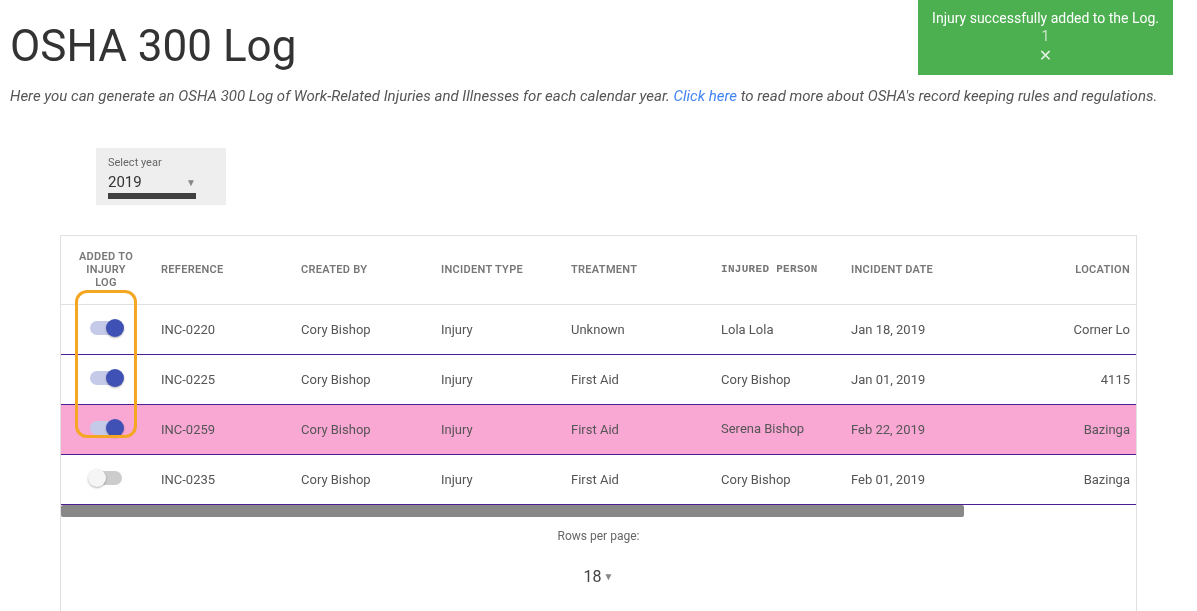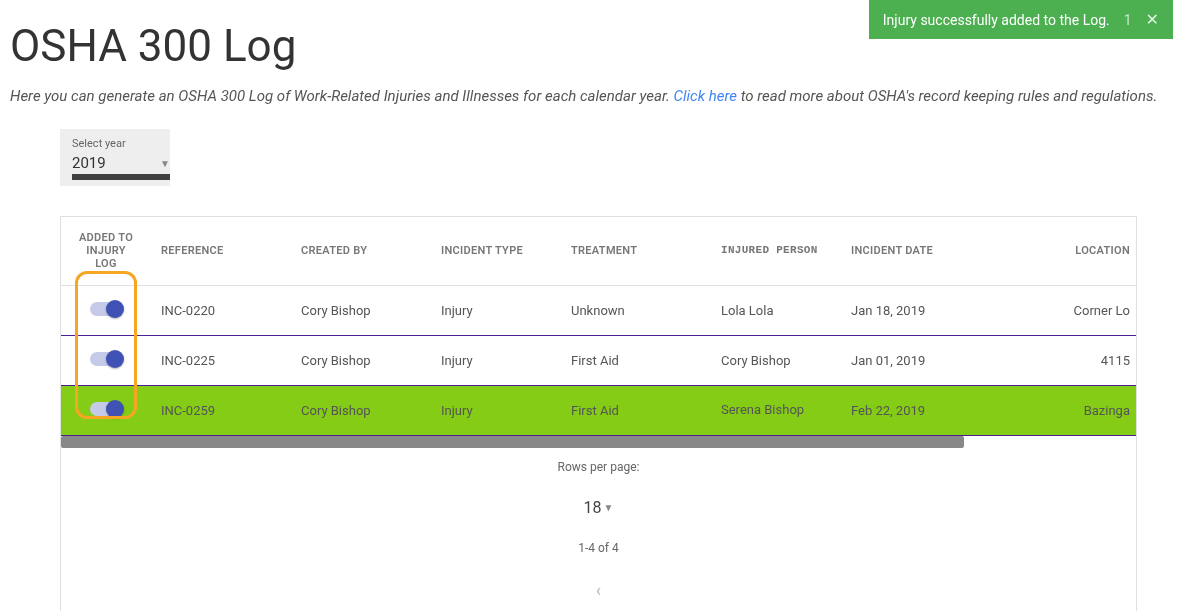--- a/index.html
+++ b/index.html
@@ -14,35 +14,36 @@
   h1 {
     font-size: 44px;
     font-weight: 400;
     color: #333;
     margin-bottom: 12px;
   }
   .subtitle {
     font-style: italic;
     font-size: 15px;
     color: #555;
-    margin-bottom: 21px;
+    margin-bottom: 40px;
     line-height: 1.6;
   }
   .subtitle a { color: #4285f4; text-decoration: none; }
   .controls {
     display: flex;
     justify-content: space-between;
     align-items: flex-start;
     padding: 0 50px;
     margin-bottom: 30px;
   }
   .year-select {
     background: #eee;
-    padding: 8px 0 6px 12px;
-    width: 110px;
+    padding: 8px 30px 6px 12px;
+    width: 130px;
+    margin-left: 36px;
   }
   .year-select .label {
     font-size: 11px;
     color: #666;
     display: block;
     margin-bottom: 4px;
   }
   .year-select .value-row {
     display: flex;
     justify-content: space-between;
@@ -107,21 +108,21 @@
   td {
     font-size: 13px;
     color: #555;
     padding: 16px 10px;
     border-bottom: 1px solid #4c1d95;
     vertical-align: middle;
     white-space: nowrap;
     overflow: hidden;
   }
   td.col-loc { text-align: right; padding-right: 6px; overflow:hidden; }
-  tr.highlight td { background: #84cc16; }
+  tr.highlight td { background: #f9a8d4; }
   td.toggle-cell { text-align: center; }
 
   .toggle {
     display: inline-block;
     width: 32px;
     height: 14px;
     background: #c5cae9;
     border-radius: 10px;
     position: relative;
     cursor: pointer;
@@ -178,21 +179,22 @@
   .toast {
     position: absolute;
     top: 0;
     right: 24px;
     background: #4caf50;
     color: #fff;
     padding: 10px 14px;
     font-size: 14px;
     display: flex;
     align-items: center;
-    gap: 14px;
+    gap: 2px;
+    flex-direction: column;
   }
   .toast .count { opacity: 0.7; }
   .toast .close { cursor: pointer; font-size: 16px; opacity: 0.85; }
 </style>
 </head>
 <body>
 
 <div class="toast">
   <span>Injury successfully added to the Log.</span>
   <span class="count">1</span>
@@ -253,20 +255,30 @@
         <tr class="highlight">
           <td class="toggle-cell"><span class="toggle"><span class="knob"></span></span></td>
           <td>INC-0259</td>
           <td>Cory Bishop</td>
           <td>Injury</td>
           <td>First Aid</td>
           <td style="white-space: normal; line-height: 1.3;">Serena Bishop</td>
           <td>Feb 22, 2019</td>
           <td class="col-loc">Bazinga</td>
         </tr>
+        <tr>
+          <td class="toggle-cell"><span class="toggle off"><span class="knob"></span></span></td>
+          <td>INC-0235</td>
+          <td>Cory Bishop</td>
+          <td>Injury</td>
+          <td>First Aid</td>
+          <td>Cory Bishop</td>
+          <td>Feb 01, 2019</td>
+          <td class="col-loc">Bazinga</td>
+        </tr>
       </tbody>
   </table>
   <div class="fake-scroll">
       <div class="thumb"></div>
     </div>
   <div class="footer">
     <span>Rows per page:</span>
     <span class="rpp-val">
       <span>18</span>
       <span style="font-size:10px;color:#888">▼</span>

